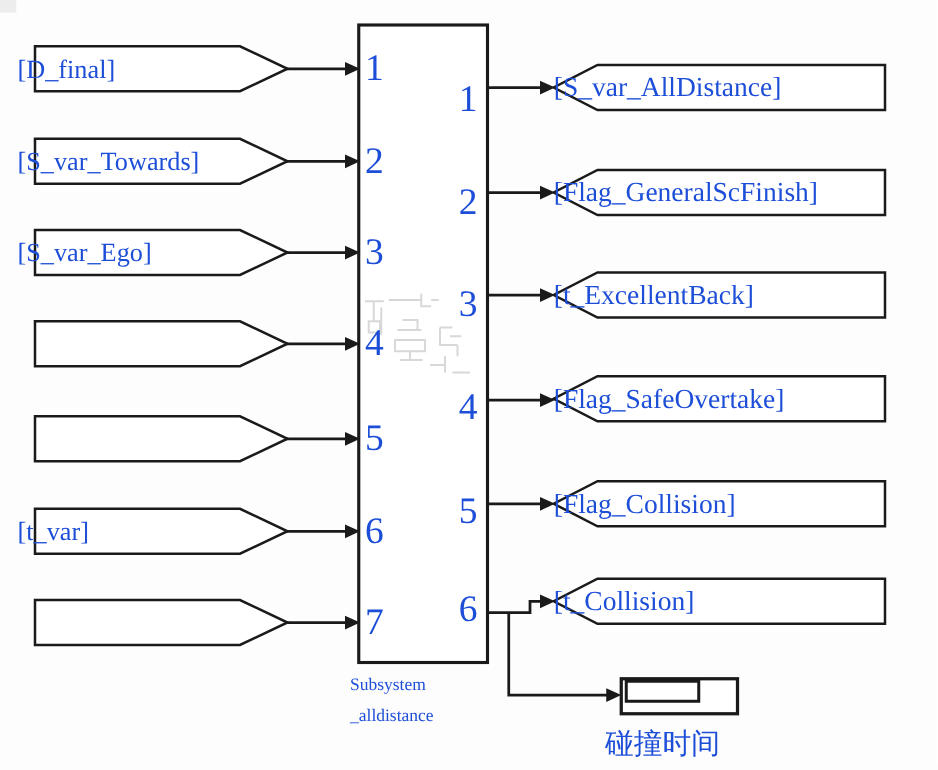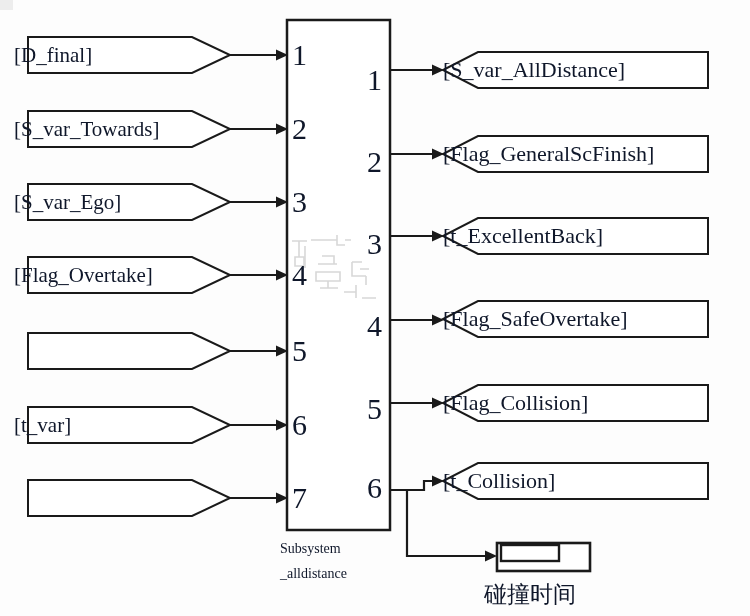--- a/index.html
+++ b/index.html
@@ -1,21 +1,21 @@
 <!DOCTYPE html>
 <html><head>
 <meta charset="utf-8">
 <style>
   html,body{margin:0;padding:0;background:#ffffff;}
   #stage{
     position:relative;
     width:750px;height:616px;
     background:#fdfdfd;
     font-family:"Liberation Serif","DejaVu Serif",serif;
-    color:#0f172a;
+    color:#1d4ed8;
     overflow:hidden;
   }
   #stage svg{position:absolute;left:0;top:0;}
   .overlay{position:absolute;background:transparent;}
   .ftag{position:absolute;width:202px;height:36px;}
   .ftag .lbl{display:block;padding-left:14px;line-height:36px;font-size:21px;white-space:nowrap;}
   .gtag{position:absolute;left:443px;width:265px;height:36px;}
   .gtag .lbl{display:block;text-align:left;padding-right:22px;line-height:36px;font-size:22px;white-space:nowrap;}
   .pnum-in{position:absolute;left:292px;width:30px;text-align:left;font-size:30px;line-height:38px;}
   .pnum-out{position:absolute;left:348px;width:34px;text-align:right;font-size:30px;line-height:38px;}
@@ -105,23 +105,20 @@
 
   <div class="ftag" style="top:37px">
       <span class="lbl">[D_final]</span>
     </div>
   <div class="ftag" style="top:111px">
       <span class="lbl">[S_var_Towards]</span>
     </div>
   <div class="ftag" style="top:184px">
       <span class="lbl">[S_var_Ego]</span>
     </div>
-  <div class="ftag" style="top:257px">
-      <span class="lbl">[Flag_Overtake]</span>
-    </div>
   <div class="ftag" style="top:407px">
       <span class="lbl">[t_var]</span>
     </div>
 
   <div class="gtag" style="top:52px">
       <span class="lbl">[S_var_AllDistance]</span>
     </div>
   <div class="gtag" style="top:136px">
       <span class="lbl">[Flag_GeneralScFinish]</span>
     </div>

